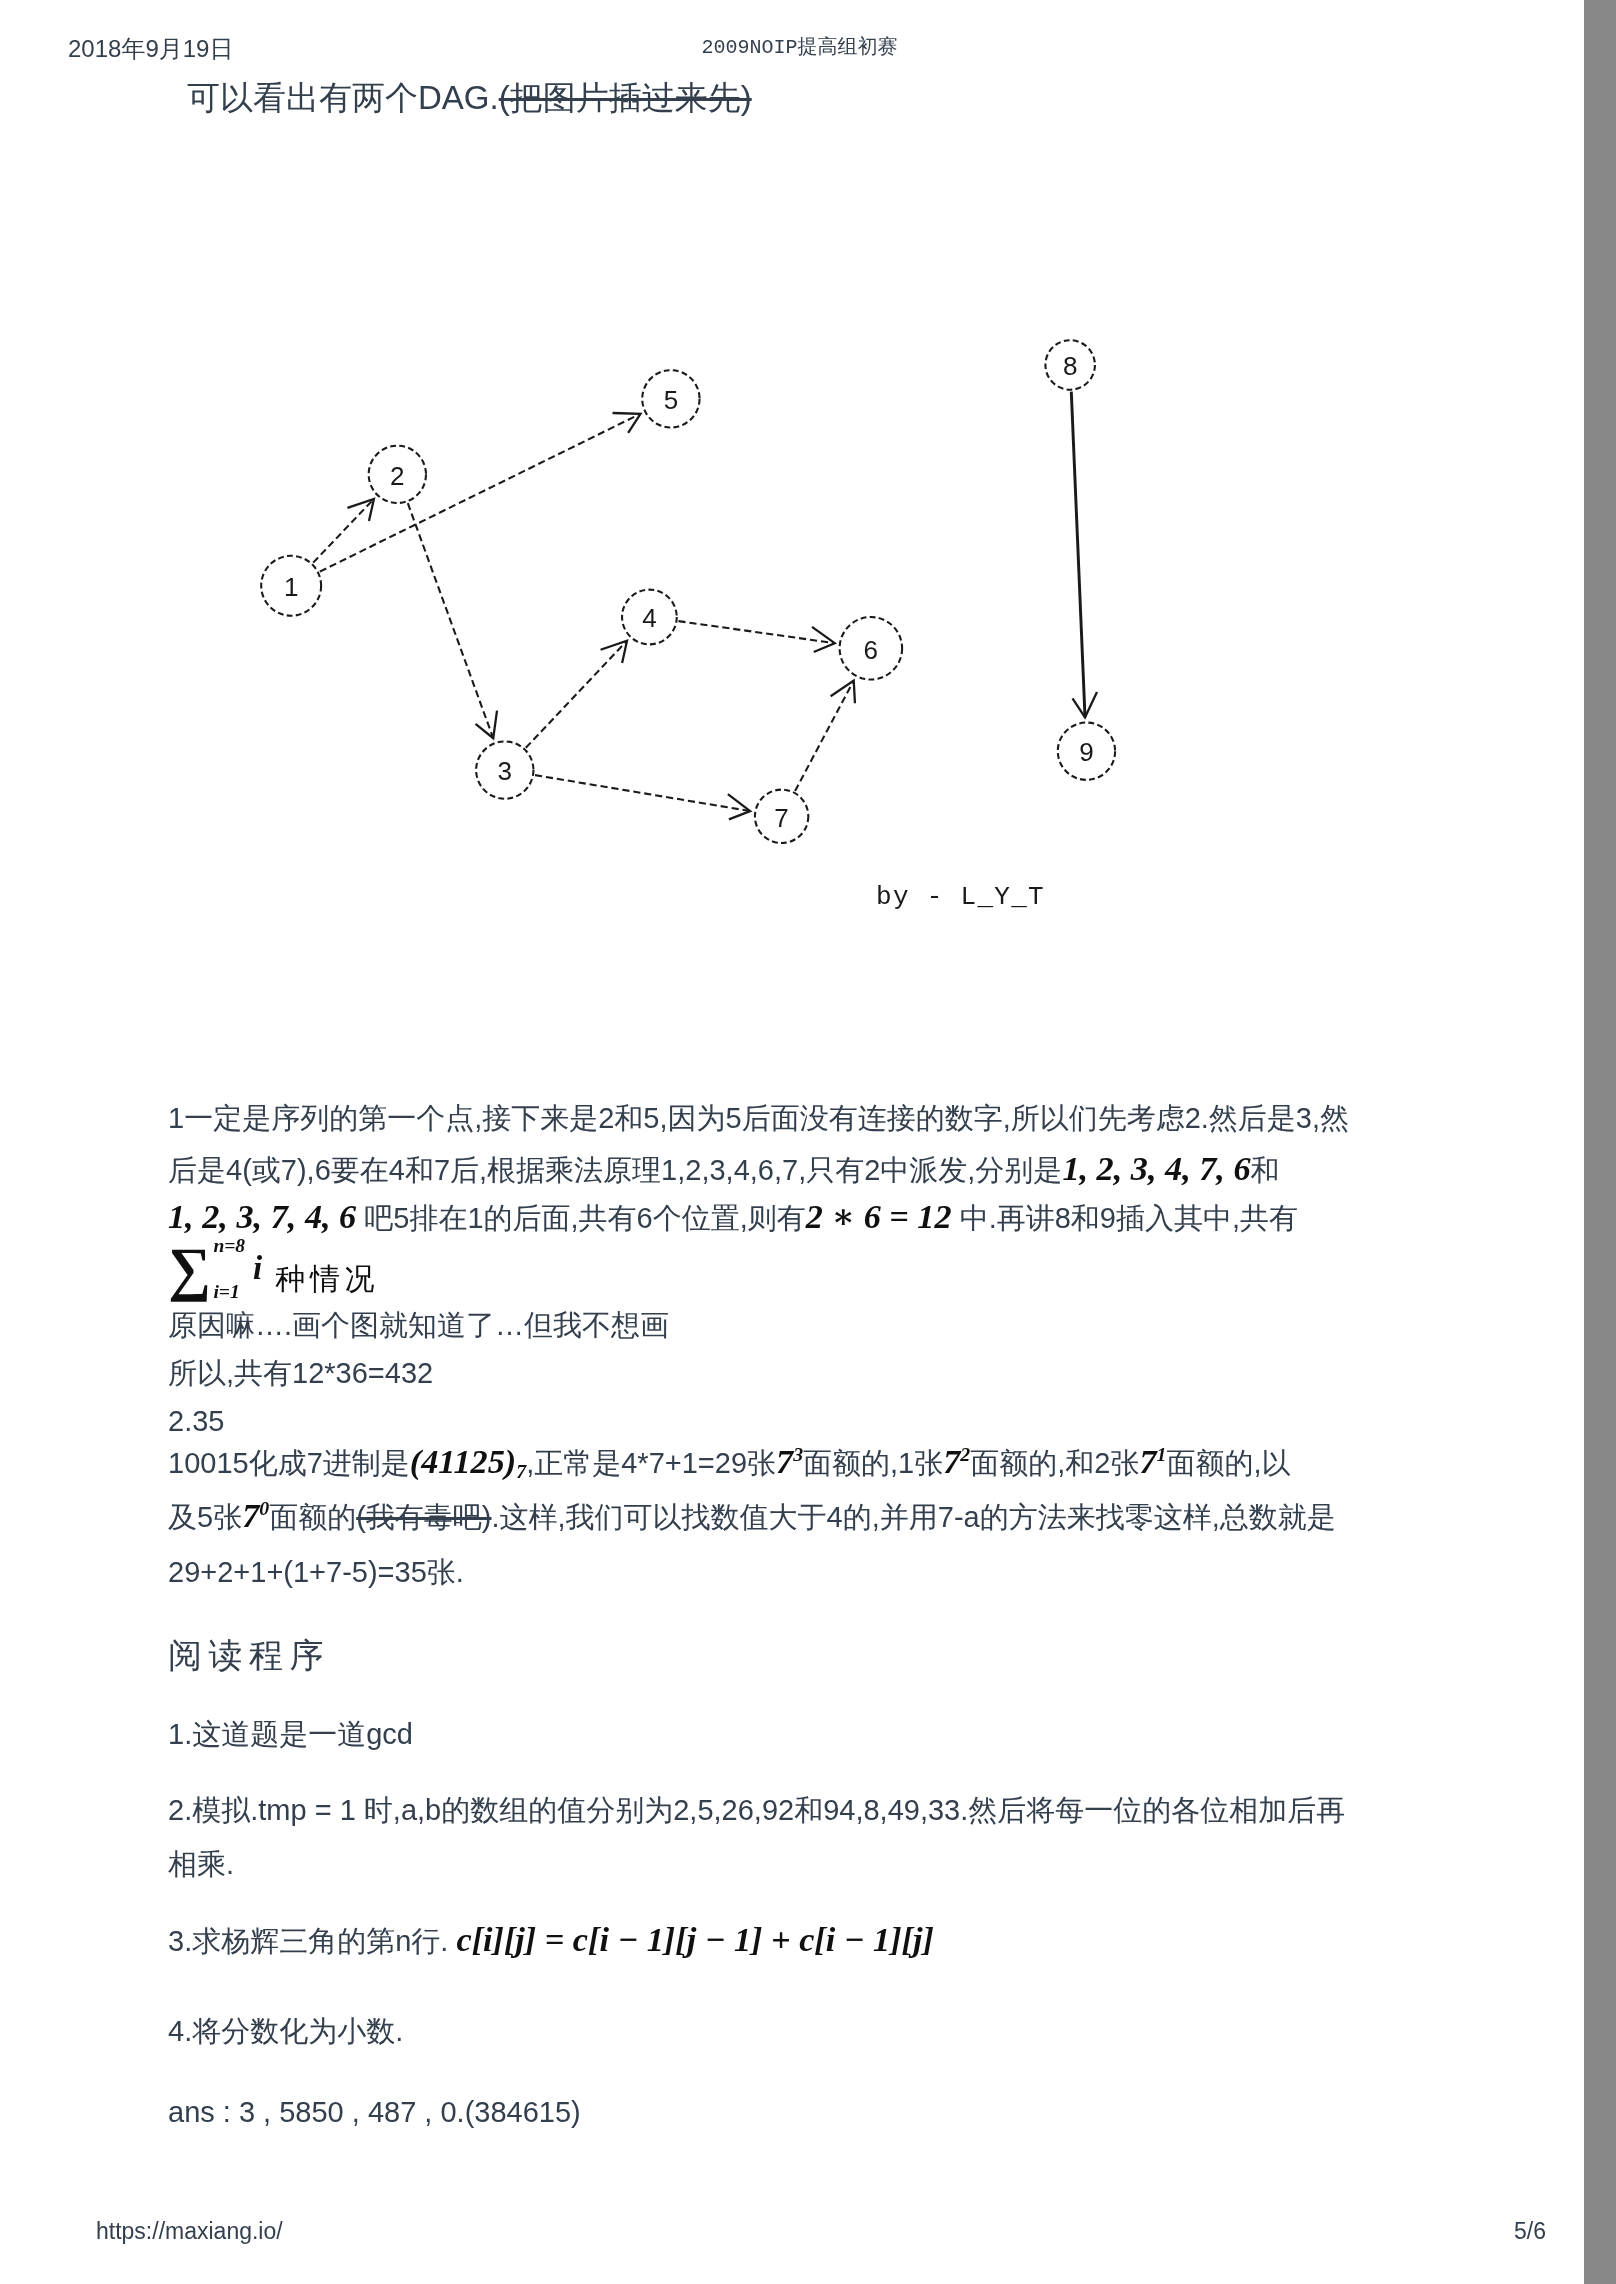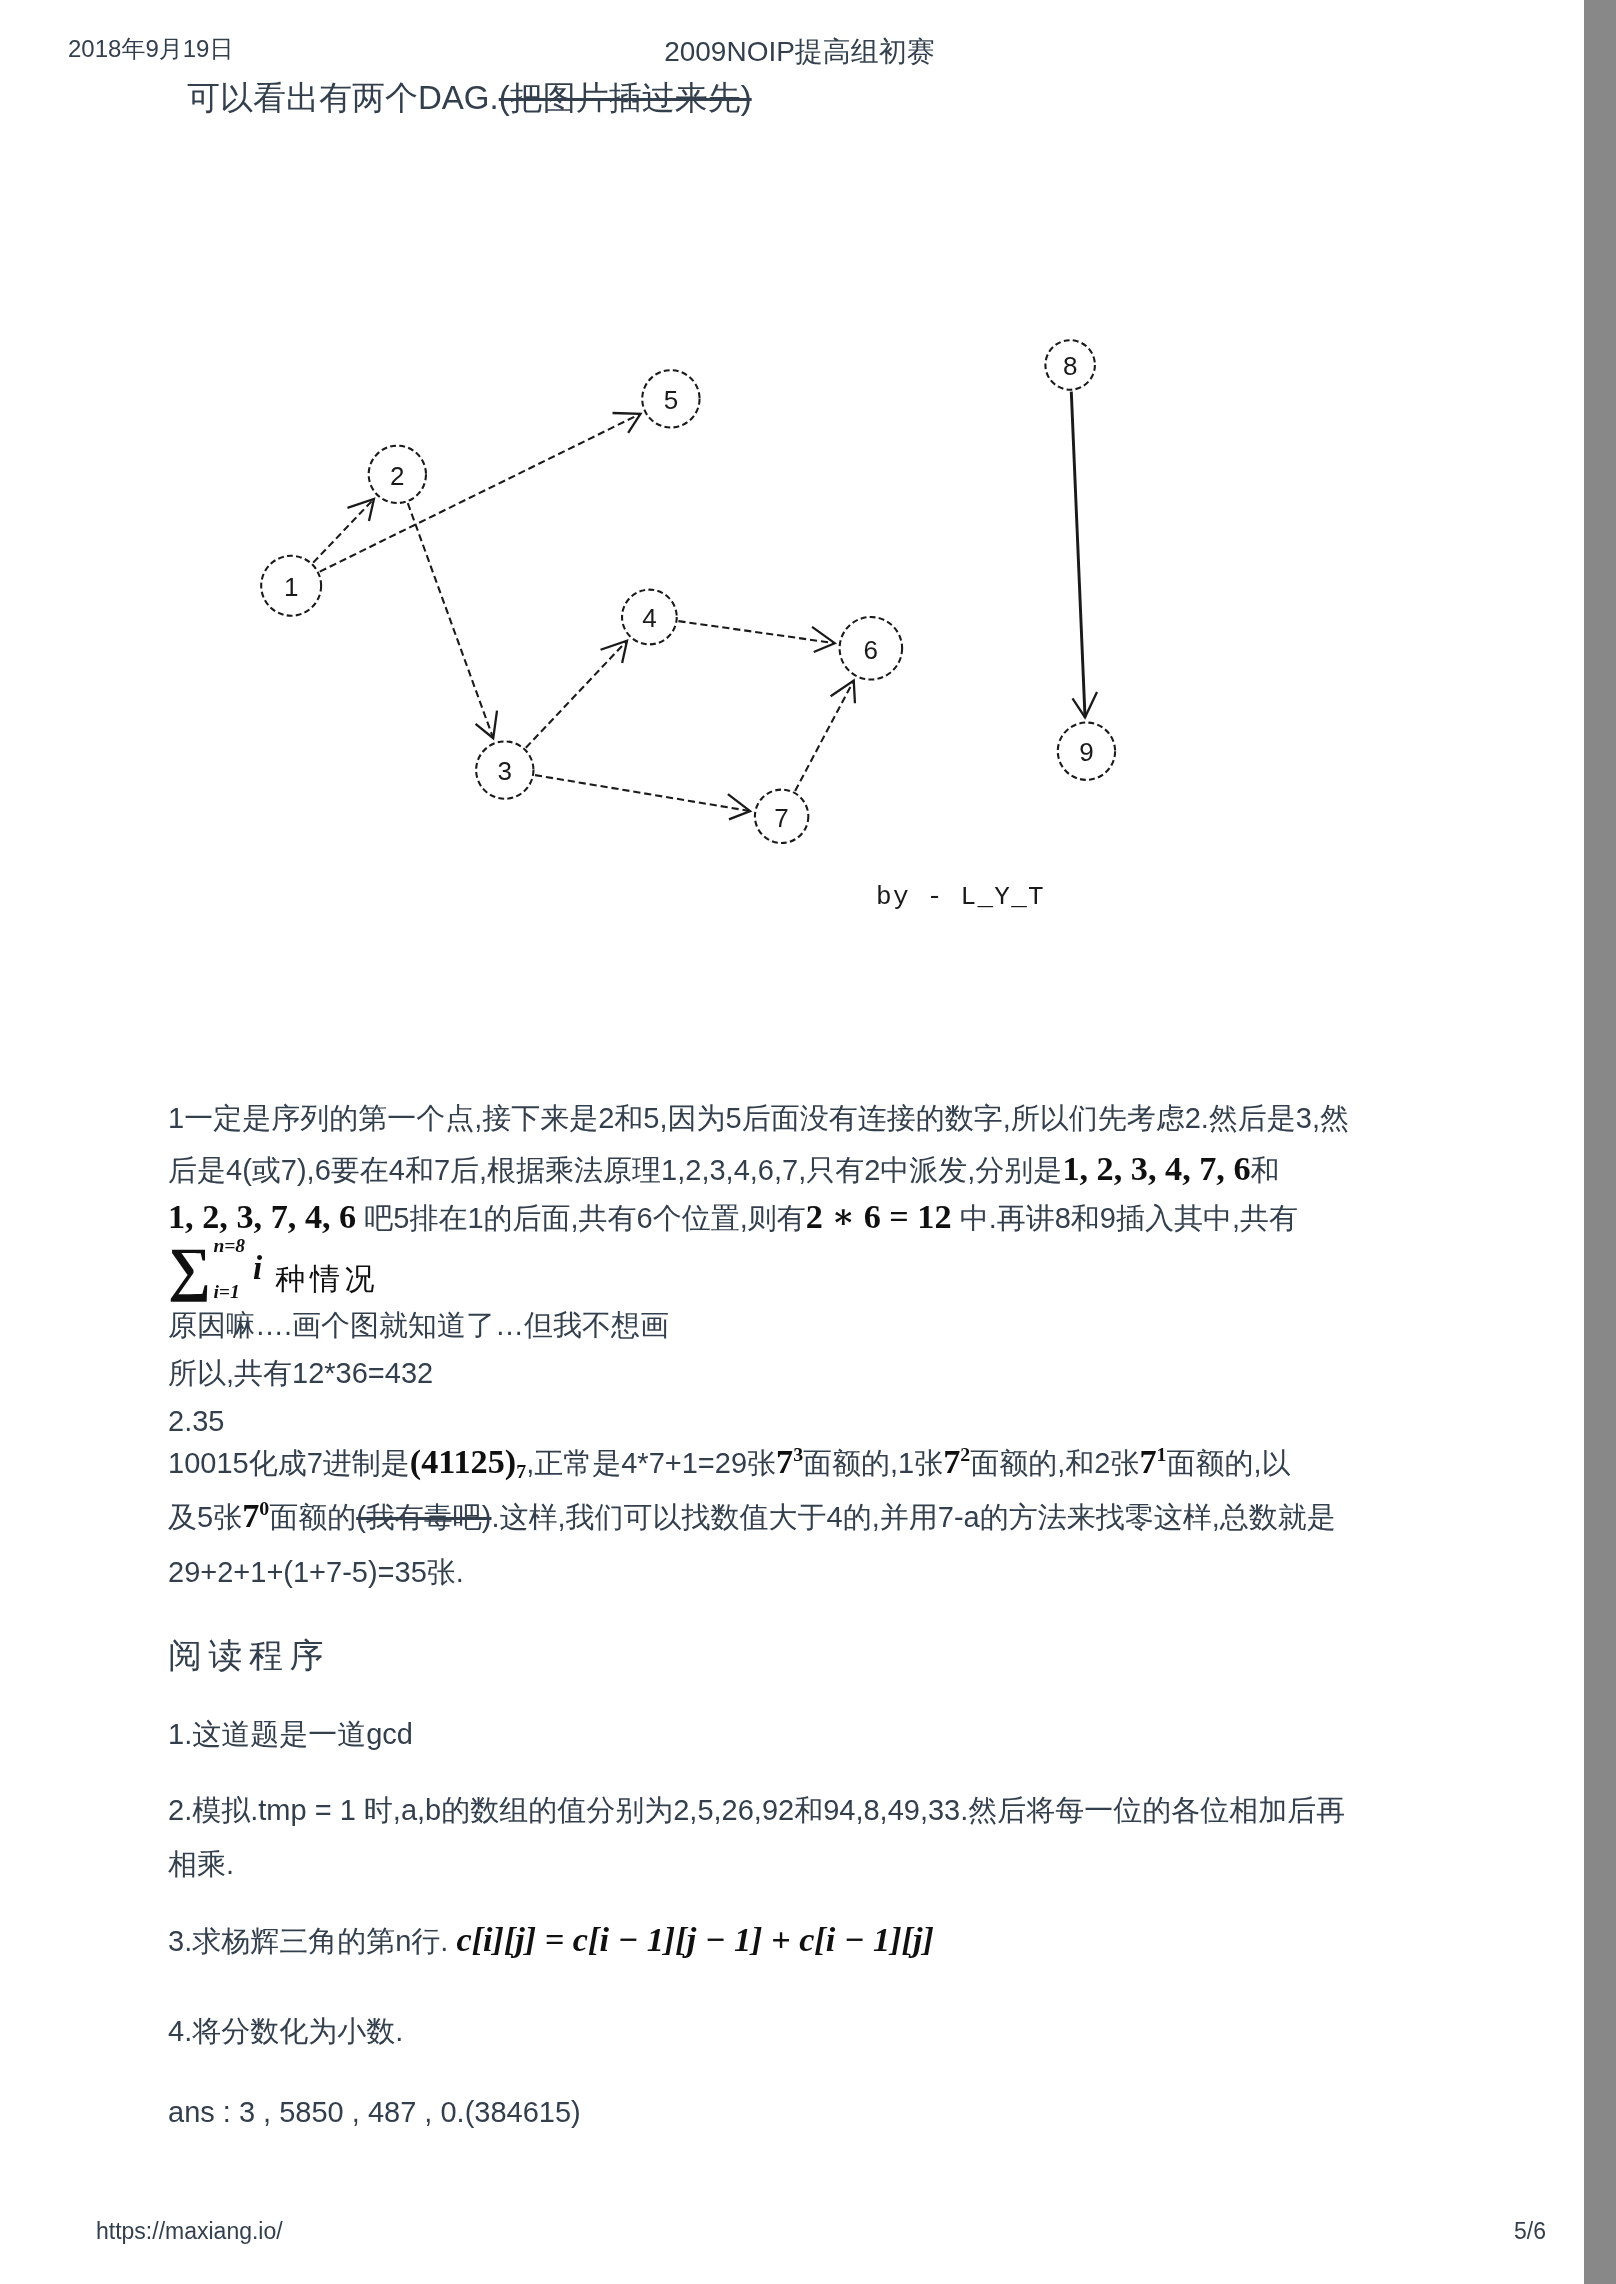--- a/index.html
+++ b/index.html
@@ -2,32 +2,32 @@
 <html style="font-size:10.4px"><head>
 <meta charset="utf-8">
 <style>
   html,body { margin:0; padding:0; background:#888; }
   .page {
     position:relative; width:1584px; height:2284px; background:#ffffff;
     font-family:"Liberation Sans","DejaVu Sans",sans-serif; color:#333f4d; overflow:hidden;
   }
   
   .header-date  { position:absolute; left:68px; top:33px;  font-size:24px; }
-  .header-title { position:absolute; left:15px; right:0; top:33px; text-align:center; font-size:28px; }
+  .header-title { position:absolute; left:15px; right:0; top:33px; text-align:center; font-size:20px;font-family:Liberation Mono, monospace; }
   .footer-url   { position:absolute; left:96px; top:2218px; font-size:23px; }
   .footer-page  { position:absolute; right:38px; top:2218px; font-size:23px; }
 
   
   .txtline { position:absolute; left:168px; white-space:nowrap; font-size:29px; line-height:1.3; }
   .intro   { left:187px; top:77px; font-size:33px; }
 
   
   .seg-b  { }
   .seg-s  { text-decoration:line-through; text-decoration-thickness:2.6px; }
-  .seg-m  { font-family:"Liberation Serif","DejaVu Serif",serif; font-weight:700; color:#101010; font-size:1.18em; }
+  .seg-m  { font-family:"Liberation Serif","DejaVu Serif",serif; font-weight:700; color:#101010; font-size:1.18em;font-style:italic; }
   .seg-mi { font-family:"Liberation Serif","DejaVu Serif",serif; font-weight:700; font-style:italic; color:#101010; font-size:1.18em; }
   .txtline sup { font-size:0.58em; vertical-align:0.6em; }
   .txtline sub { font-size:0.58em; vertical-align:-0.25em; }
 
   
   .l-p1a { top:1100px; } .l-p1b { top:1147px; } .l-p1c { top:1195px; }
   .l-sum { top:1236px; }
   .l-reason { top:1307px; } .l-total { top:1355px; } .l-235 { top:1403px; }
   .l-p2a { top:1440px; } .l-p2b { top:1494px; } .l-p2c { top:1554px; }
   .l-head { top:1634px; font-size:34px; font-family:"Liberation Serif","DejaVu Serif",serif; letter-spacing:6.5px; }

